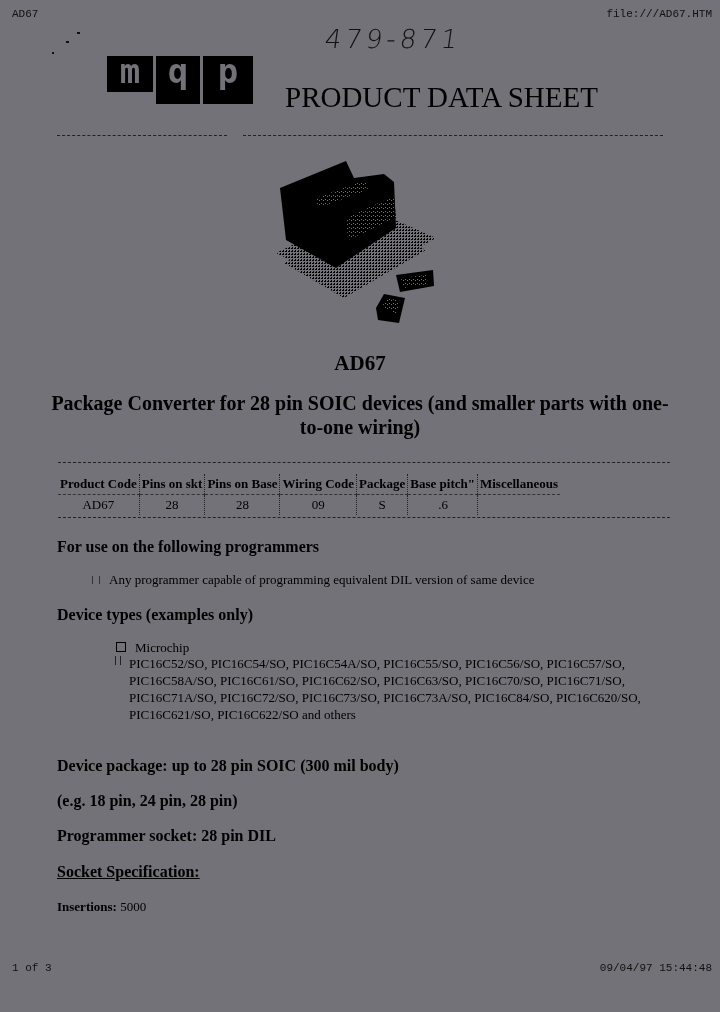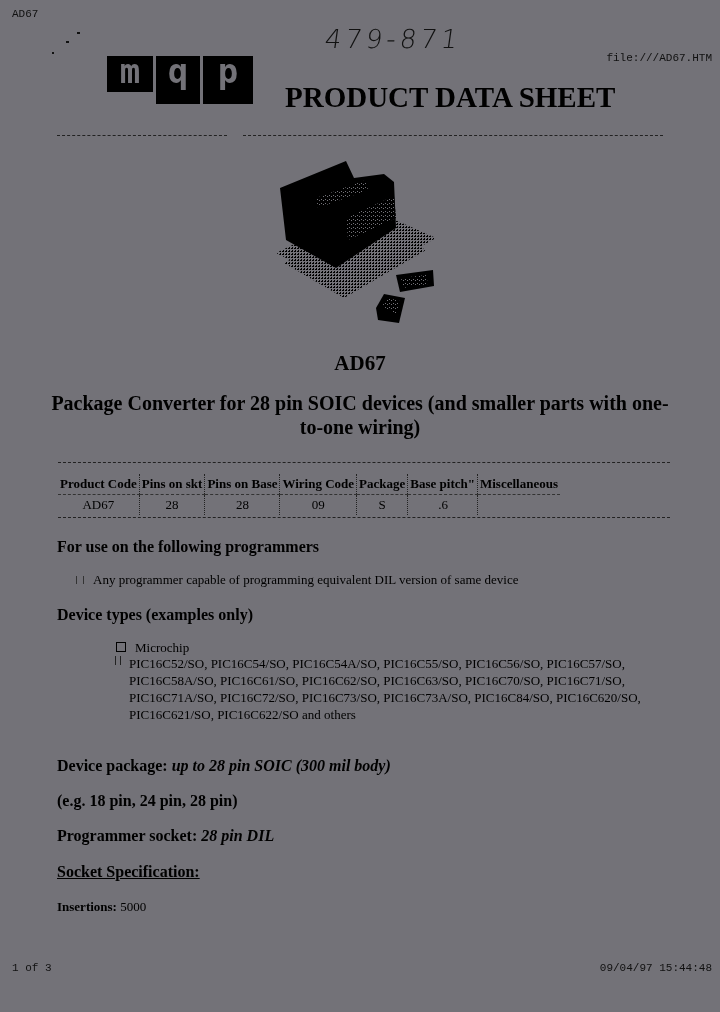--- a/index.html
+++ b/index.html
@@ -4,21 +4,21 @@
 <style>
   html, body { margin: 0; padding: 0; }
   body {
     width: 720px; height: 1012px; overflow: hidden;
     background: #737278; color: #000;
     position: relative;
     font-family: "Liberation Serif", serif;
   }
   .mono { font-family: "Liberation Mono", monospace; font-size: 11px; color: #111; }
   .hdr-left { position: absolute; left: 12px; top: 8px; }
-  .hdr-right { position: absolute; right: 8px; top: 8px; margin-top: 44px; }
+  .hdr-right { position: absolute; right: 8px; top: 8px; }
   .ftr-left { position: absolute; left: 12px; top: 962px; }
   .ftr-right { position: absolute; right: 8px; top: 962px; text-align: right; }
 
   .handwriting {
     position: absolute; left: 325px; top: 24px;
     font-family: "DejaVu Sans", sans-serif; font-size: 26px; font-weight: 200;
     letter-spacing: 4px; transform: skewX(-8deg);
     color: #111;
   }
   .stray { position: absolute; width: 3px; height: 2px; background: #111; }
@@ -33,21 +33,21 @@
     color: #737278; line-height: 1; margin-top: -6px;
   }
   .logo .m { width: 46px; }
   .logo .q { width: 44px; height: 48px; align-items: flex-start; }
   .logo .q span { margin-top: -2px; }
   .logo .p { width: 50px; height: 48px; align-items: flex-start; }
   .logo .p span { margin-top: -2px; }
 
   .title {
     position: absolute; left: 285px; top: 81px;
-    font-size: 29px; font-weight: bold; letter-spacing: 0px;
+    font-size: 29px; font-weight: normal; letter-spacing: 0px;
   }
   .rule {
     position: absolute; height: 0; border-top: 1px dashed #222;
   }
 
   .photo { position: absolute; left: 276px; top: 158px; width: 170px; height: 170px; }
 
   .product-code {
     position: absolute; left: 0; width: 720px; top: 351px; text-align: center;
     font-size: 21px; font-weight: bold;
@@ -72,21 +72,21 @@
   .h2 { position: absolute; left: 57px; font-size: 16px; font-weight: bold; }
   .body-text { position: absolute; font-size: 13px; }
   .bullet { display: inline-block; width: 8px; height: 8px; border: 1px solid #000; margin-right: 9px; vertical-align: 0px; }
   .bullet.thin { border-color: #333; width: 6px; height: 8px; border-top: none; border-bottom: none; }
 
   .devices {
     position: absolute; left: 129px; top: 655px; width: 520px;
     font-size: 13px; line-height: 17px;
   }
   .sub-bullet { position: absolute; left: 115px; top: 656px; width: 4px; height: 9px; border-left: 1px solid #222; border-right: 1px solid #222; }
-  .em { font-style: italic; }
+  .em { }
 </style>
 </head>
 <body>
 
 <div class="mono hdr-left">AD67</div>
 <div class="mono hdr-right">file:///AD67.HTM</div>
 
 <div class="handwriting">479-871</div>
 <div class="stray" style="left:77px;top:32px;"></div>
 <div class="stray" style="left:66px;top:41px;"></div>
@@ -162,21 +162,21 @@
       <td>S</td>
       <td style="text-align:left;padding-left:30px;">.6</td>
       <td></td>
     </tr>
   </tbody>
 </table>
 
 <div class="rule" style="left:58px;top:517px;width:612px;"></div>
 
 <div class="h2" style="top:538px;">For use on the following programmers</div>
-<div class="body-text" style="left:76px;top:572px;">
+<div class="body-text" style="left:92px;top:572px;">
   <span class="bullet thin"></span><span>Any programmer capable of programming equivalent DIL version of same device</span>
 </div>
 
 <div class="h2" style="top:606px;">Device types (examples only)</div>
 <div class="body-text" style="left:76px;top:640px;margin-left:40px;">
   <span class="bullet"></span><span>Microchip</span>
 </div>
 <div class="sub-bullet"></div>
 <div class="devices">
   <span>PIC16C52/SO, PIC16C54/SO, PIC16C54A/SO, PIC16C55/SO, PIC16C56/SO, PIC16C57/SO, PIC16C58A/SO, PIC16C61/SO, PIC16C62/SO, PIC16C63/SO, PIC16C70/SO, PIC16C71/SO, PIC16C71A/SO, PIC16C72/SO, PIC16C73/SO, PIC16C73A/SO, PIC16C84/SO, PIC16C620/SO, PIC16C621/SO, PIC16C622/SO</span>

